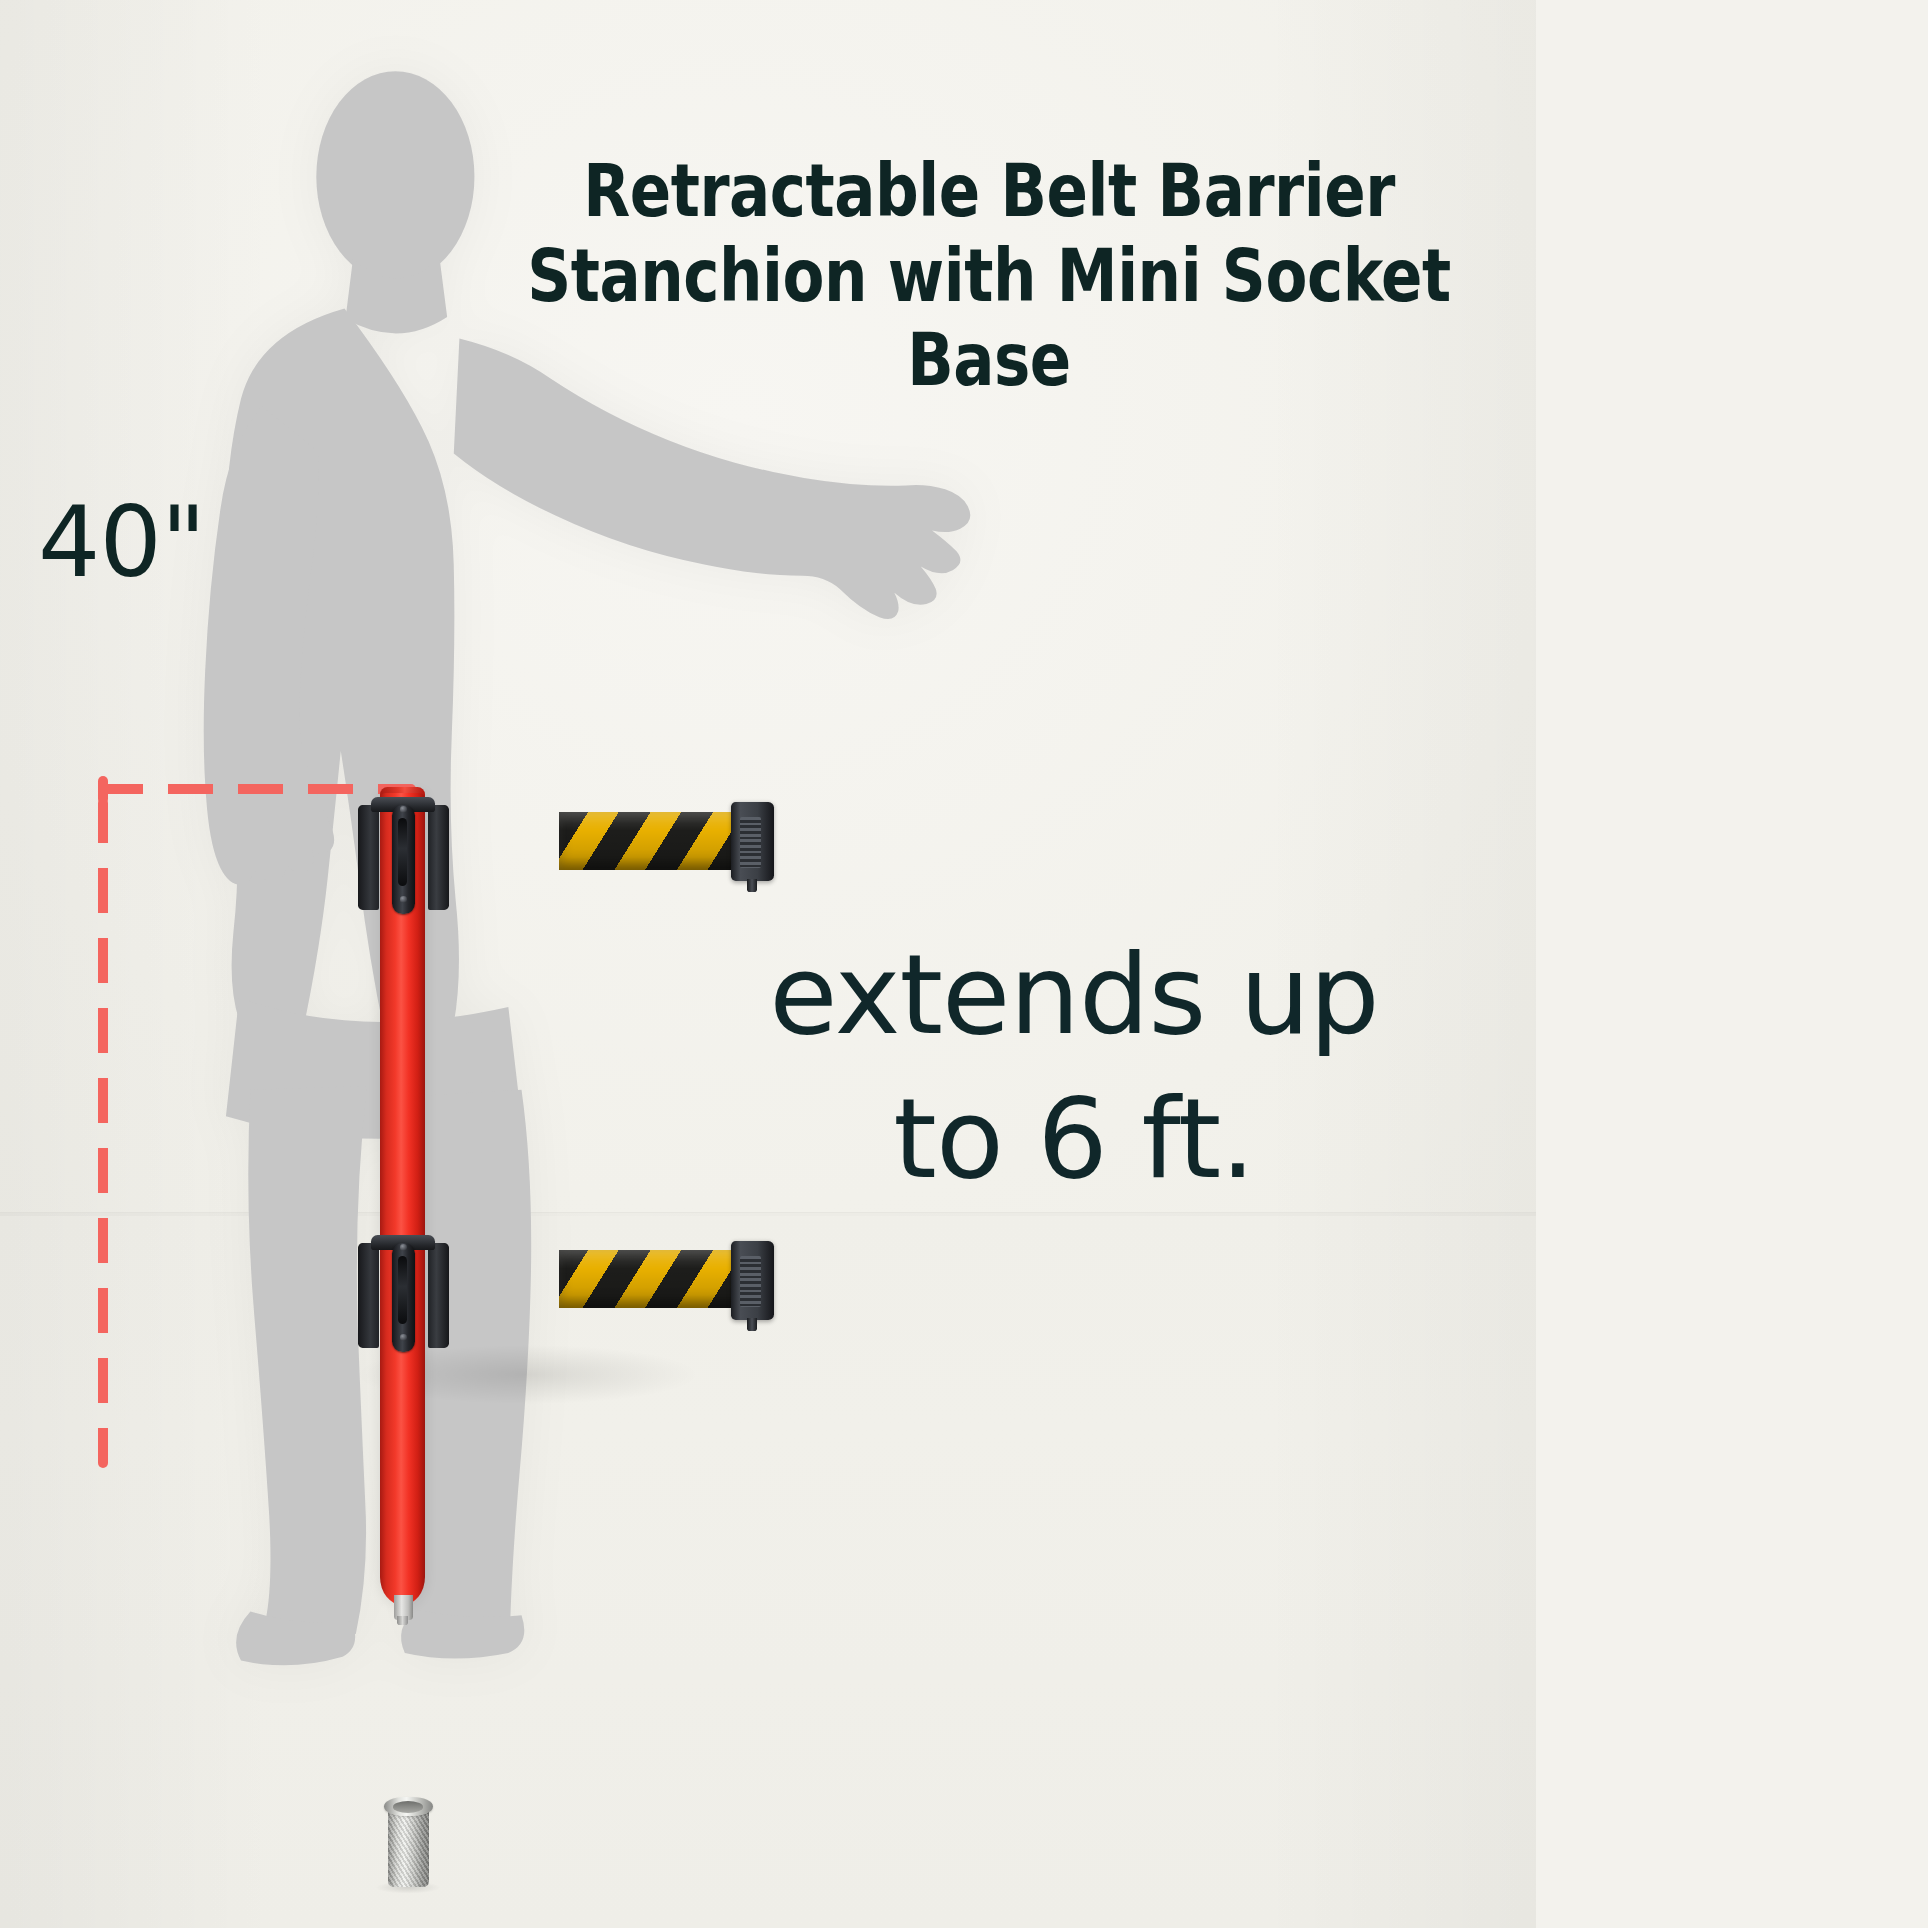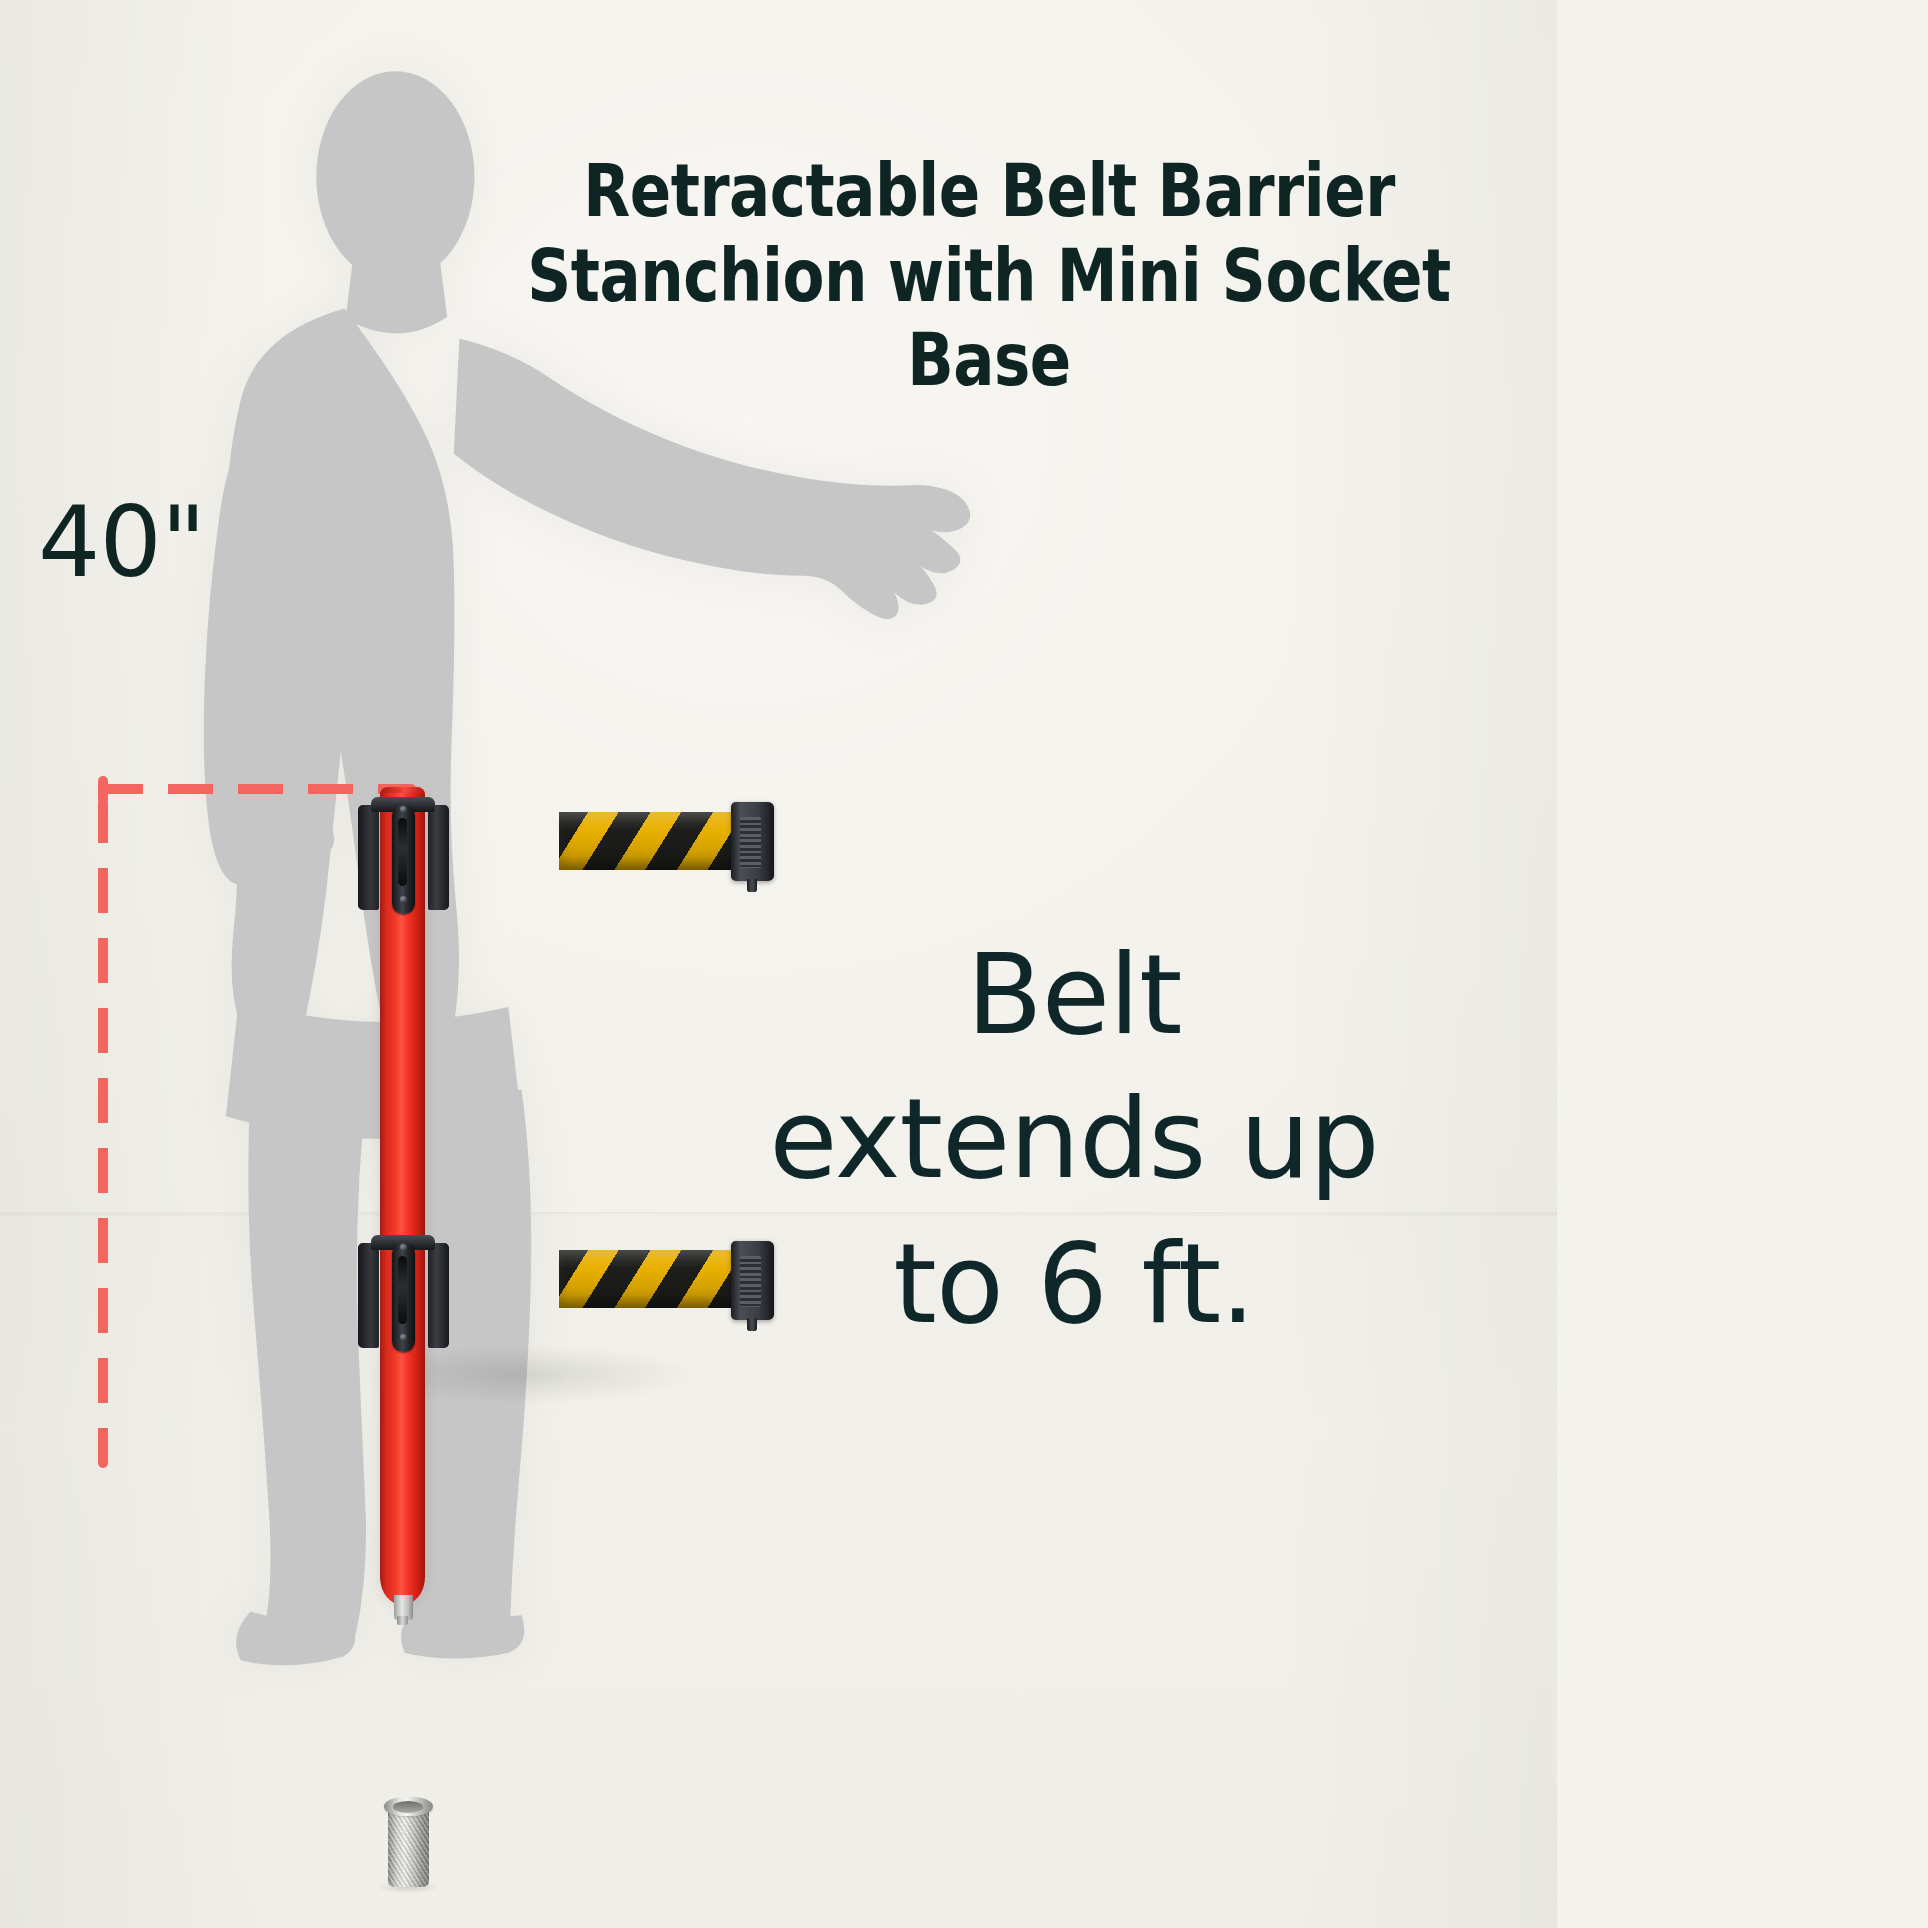--- a/index.html
+++ b/index.html
@@ -6,21 +6,20 @@
   body{
     width:1928px;height:1928px;overflow:hidden;
     font-family:"Liberation Sans",sans-serif;
     background:#F3F2ED;
   }
   #stage{
     position:relative;width:1536px;height:1928px;
     background:
       radial-gradient(120% 90% at 48% 22%, #F7F6F2 0%, #F2F1EB 45%, #EDECE5 100%);
     overflow:hidden;
-    padding-left:21px;
   }
   
   .floor{
     position:absolute;left:0;right:0;bottom:0;height:716px;
     background:linear-gradient(180deg,#F0EFE9 0%,#F1F0EA 30%,#EFEEE8 100%);
     box-shadow:inset 0 0.9px 0 rgba(0,0,0,.035);
   }
   .wallvig{
     position:absolute;inset:0;
     background:linear-gradient(90deg,rgba(0,0,0,.035) 0%,rgba(0,0,0,0) 18%,rgba(0,0,0,0) 82%,rgba(0,0,0,.03) 100%);
@@ -367,19 +366,18 @@
   </div>
 
   <div class="socket-shadow"></div>
   <div class="socket">
     <div class="body"></div>
     <div class="rim"></div>
     <div class="hole"></div>
   </div>
 
   <div class="caption">
-    <span>Belt</span>
     <span>extends up</span>
     <span>to 6 ft.</span>
   </div>
 
 </div>
 
 
 </body></html>

